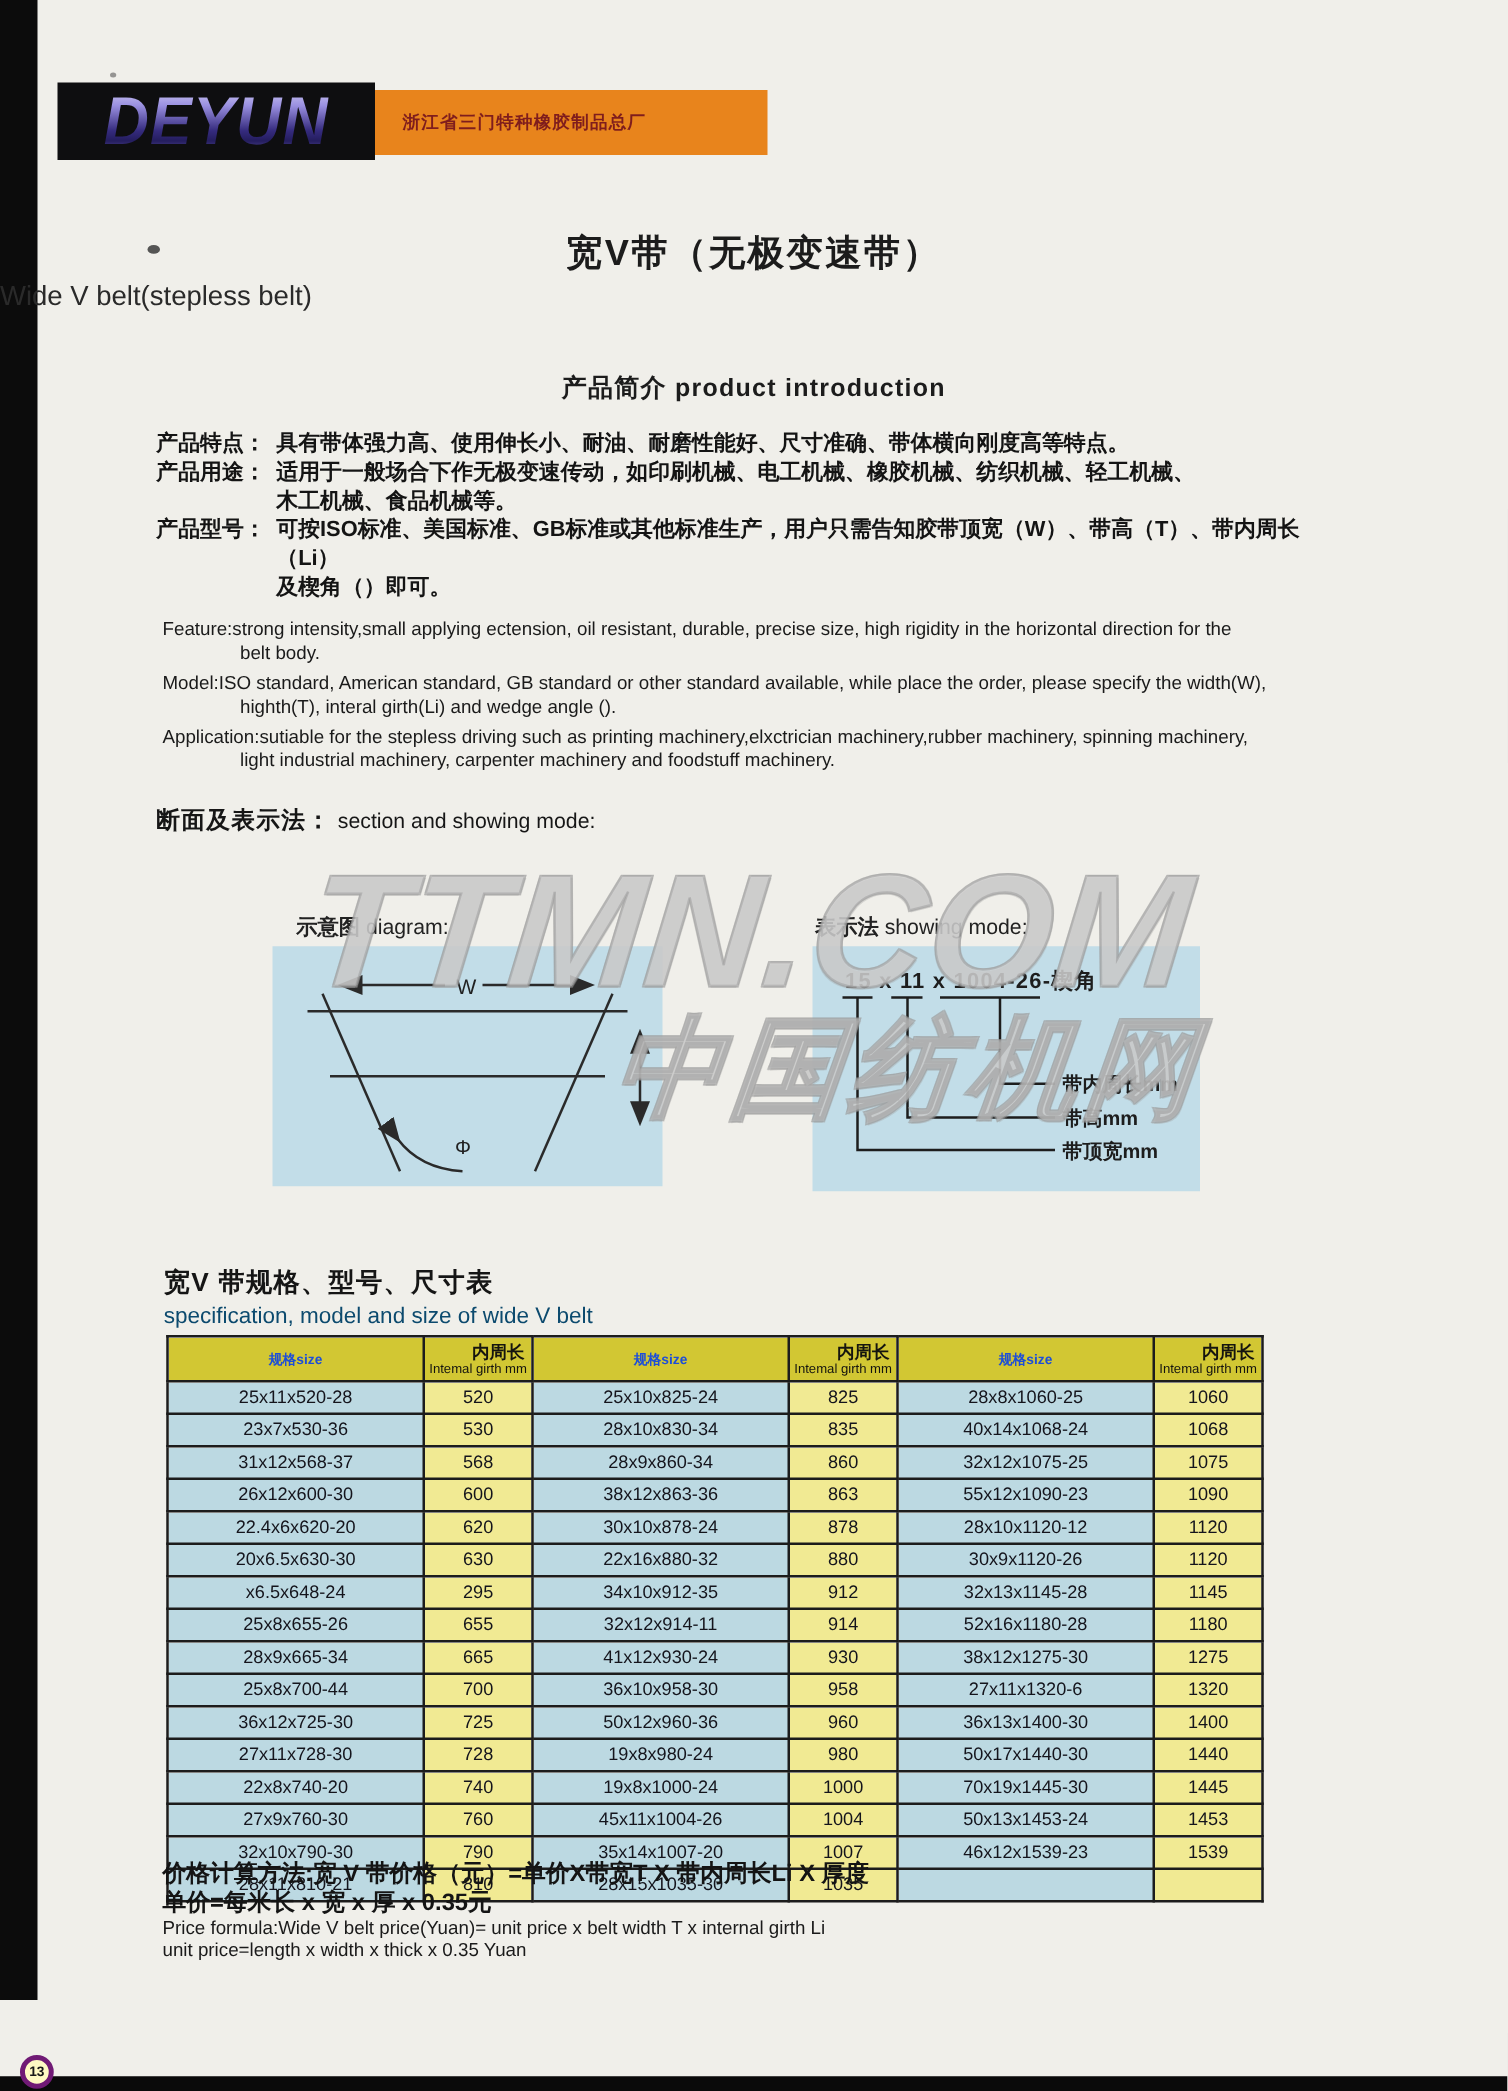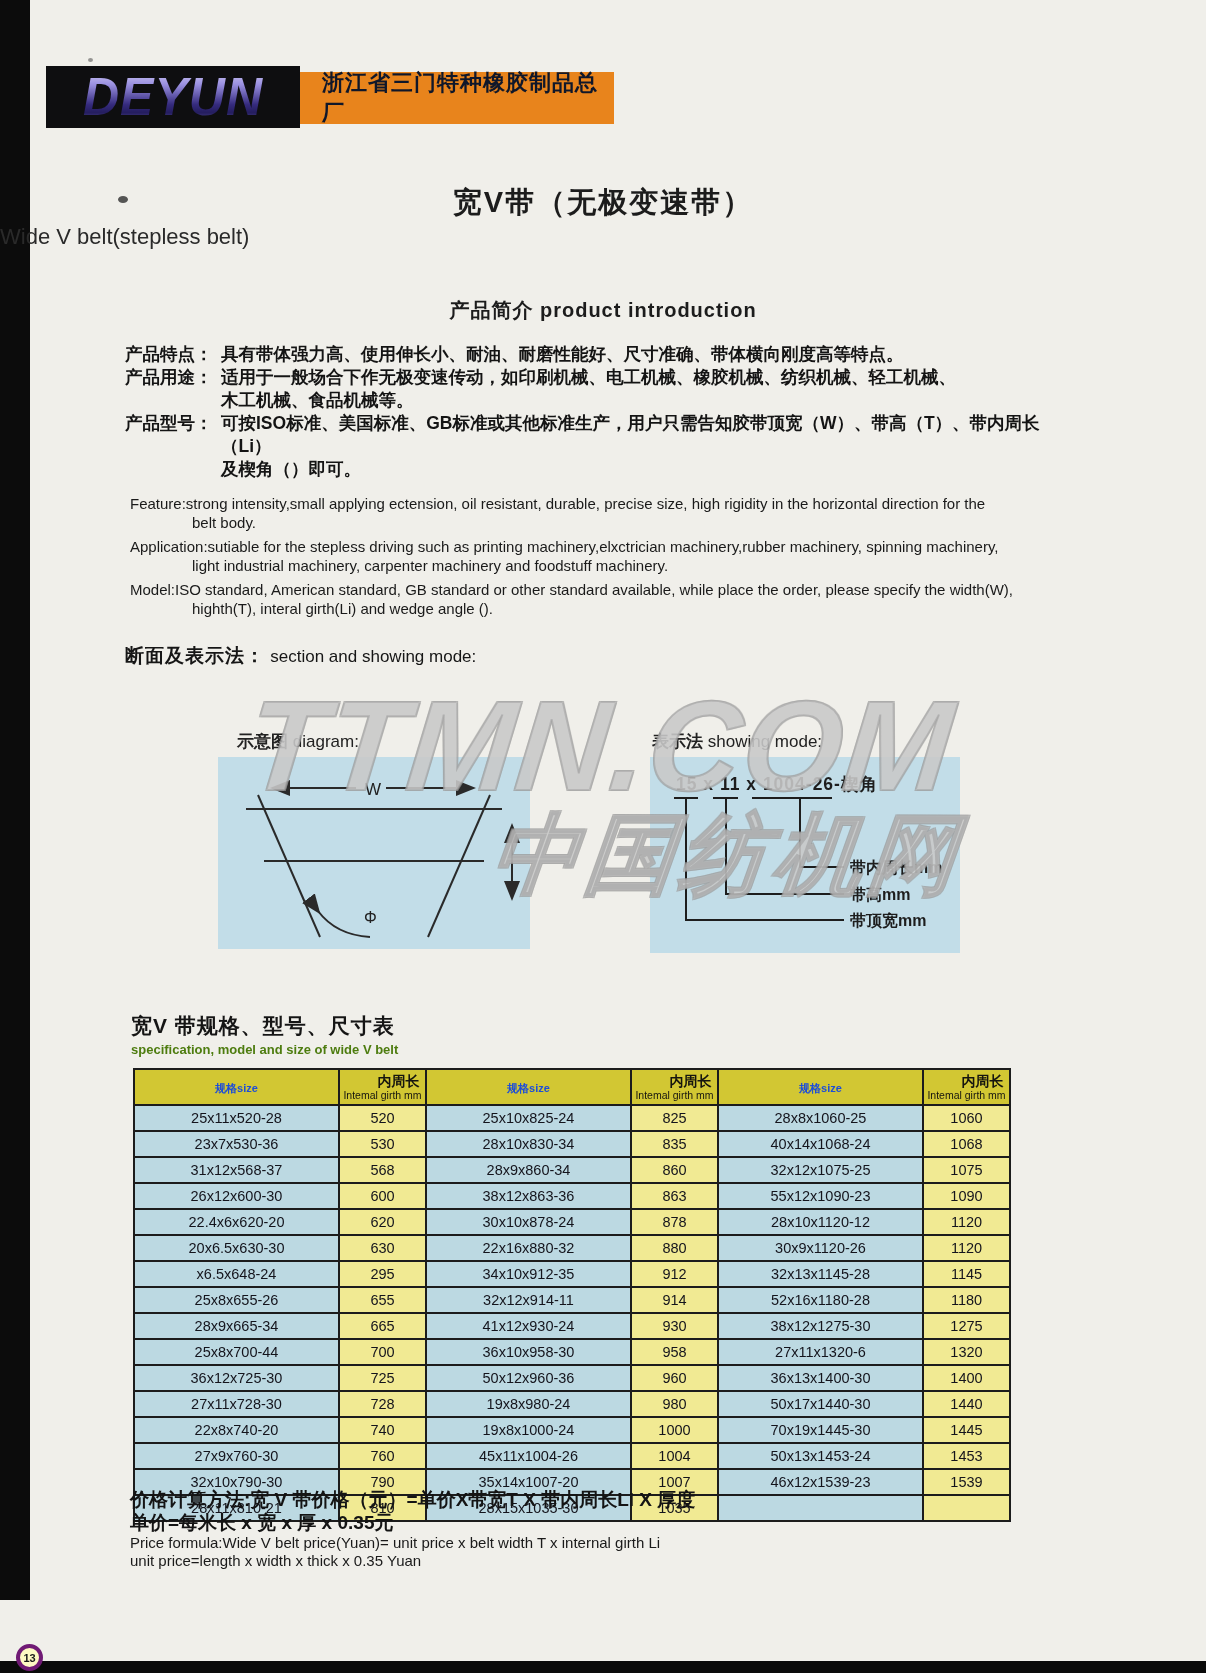--- a/index.html
+++ b/index.html
@@ -17,21 +17,21 @@
   .logo-black{position:absolute;left:46px;top:66px;width:254px;height:62px;background:#0e0e10;
     display:flex;align-items:center;justify-content:center;}
   .logo-text{
     font-size:50px;font-weight:bold;letter-spacing:1px;font-style:italic;
     background:linear-gradient(180deg,#e0ddf8 0%,#9a90e0 30%,#352b7e 62%,#241d5e 75%,#7a70c8 100%);
     -webkit-background-clip:text;background-clip:text;color:transparent;
     transform:scaleY(1.08);
   }
   .logo-orange{position:absolute;left:300px;top:72px;width:314px;height:52px;background:#e8841c;
     display:flex;align-items:center;padding-left:22px;box-sizing:border-box;}
-  .company-name{font-size:22px;font-weight:bold;color:#0f172a;letter-spacing:1px;}
+  .company-name{font-size:14px;font-weight:bold;color:#7f1d1d;letter-spacing:1px;}
 
   .title-zh{position:absolute;left:0;top:183px;width:1206px;text-align:center;
     font-size:29px;font-weight:bold;color:#1c1c1c;letter-spacing:2px;}
   .title-en{position:absolute;left:0;top:224px;width:1206px;text-align:left;
     font-size:22px;color:#2a2a2a;}
 
   .intro-heading{position:absolute;left:0;top:297px;width:1206px;text-align:center;
     font-size:20px;font-weight:bold;color:#1c1c1c;letter-spacing:1px;}
 
   .intro-zh{position:absolute;left:125px;top:343px;width:920px;}
@@ -60,21 +60,21 @@
   .watermark{position:absolute;font-weight:bold;font-style:italic;
     color:rgba(255,255,255,0.38);
     -webkit-text-stroke:2px rgba(155,155,155,0.55);
     text-shadow:1px 1px 0 rgba(160,160,160,0.35),-1px -1px 0 rgba(160,160,160,0.35),
                 1px -1px 0 rgba(160,160,160,0.35),-1px 1px 0 rgba(160,160,160,0.35);
     transform:skewX(-6deg);pointer-events:none;z-index:6;}
   #wm-line1{left:248px;top:672px;font-size:128px;letter-spacing:2px;}
   #wm-line2{left:492px;top:796px;font-size:88px;letter-spacing:6px;}
 
   .table-title-zh{position:absolute;left:131px;top:1012px;font-size:21px;font-weight:bold;color:#151515;letter-spacing:1px;}
-  .table-title-en{position:absolute;left:131px;top:1042px;font-size:13px;color:#4d7c0f;font-weight:bold;}
+  .table-title-en{position:absolute;left:131px;top:1042px;font-size:18px;color:#0c4a6e;}
 
   table.spec{position:absolute;left:133px;top:1068px;border-collapse:collapse;table-layout:fixed;}
   table.spec td,table.spec th{border:2px solid #1c1c1c;padding:0;text-align:center;overflow:hidden;}
   table.spec th{background:#d2c733;height:34px;}
   table.spec .h-spec{font-size:11px;font-weight:bold;color:#1d4ed8;}
   table.spec .h-girth-zh{display:block;font-size:14px;font-weight:bold;color:#15150f;line-height:15px;margin-left:32px;}
   table.spec .h-girth-en{display:block;font-size:10.5px;font-weight:normal;color:#15150f;line-height:12px;}
   table.spec td{height:24px;font-size:14.5px;color:#14141c;}
   table.spec td.spec-cell{background:#bcd9e2;width:203px;}
   table.spec td.girth-cell{background:#f1ea93;width:85px;}
@@ -127,24 +127,24 @@
     <div class="item">
       <span class="lbl">产品型号：</span>
       <span class="txt">可按ISO标准、美国标准、GB标准或其他标准生产，用户只需告知胶带顶宽（W）、带高（T）、带内周长（Li）
 及楔角（）即可。</span>
     </div>
   </div>
 
   <div class="intro-en">
     <p>Feature:strong intensity,small applying ectension, oil resistant, durable, precise size, high rigidity in the horizontal direction for the
 belt body.</p>
+    <p>Model:ISO standard, American standard, GB standard or other standard available, while place the order, please specify the width(W),
+highth(T), interal girth(Li) and wedge angle ().</p>
     <p>Application:sutiable for the stepless driving such as printing machinery,elxctrician machinery,rubber machinery, spinning machinery,
 light industrial machinery, carpenter machinery and foodstuff machinery.</p>
-    <p>Model:ISO standard, American standard, GB standard or other standard available, while place the order, please specify the width(W),
-highth(T), interal girth(Li) and wedge angle ().</p>
   </div>
 
   <div class="mode-heading">
     <span class="zh">断面及表示法：</span>
     <span class="en">section and showing mode:</span>
   </div>
 
   <div class="diag-label" id="diagram-label">
     <span class="zh">示意图</span>
     <span>diagram:</span>

